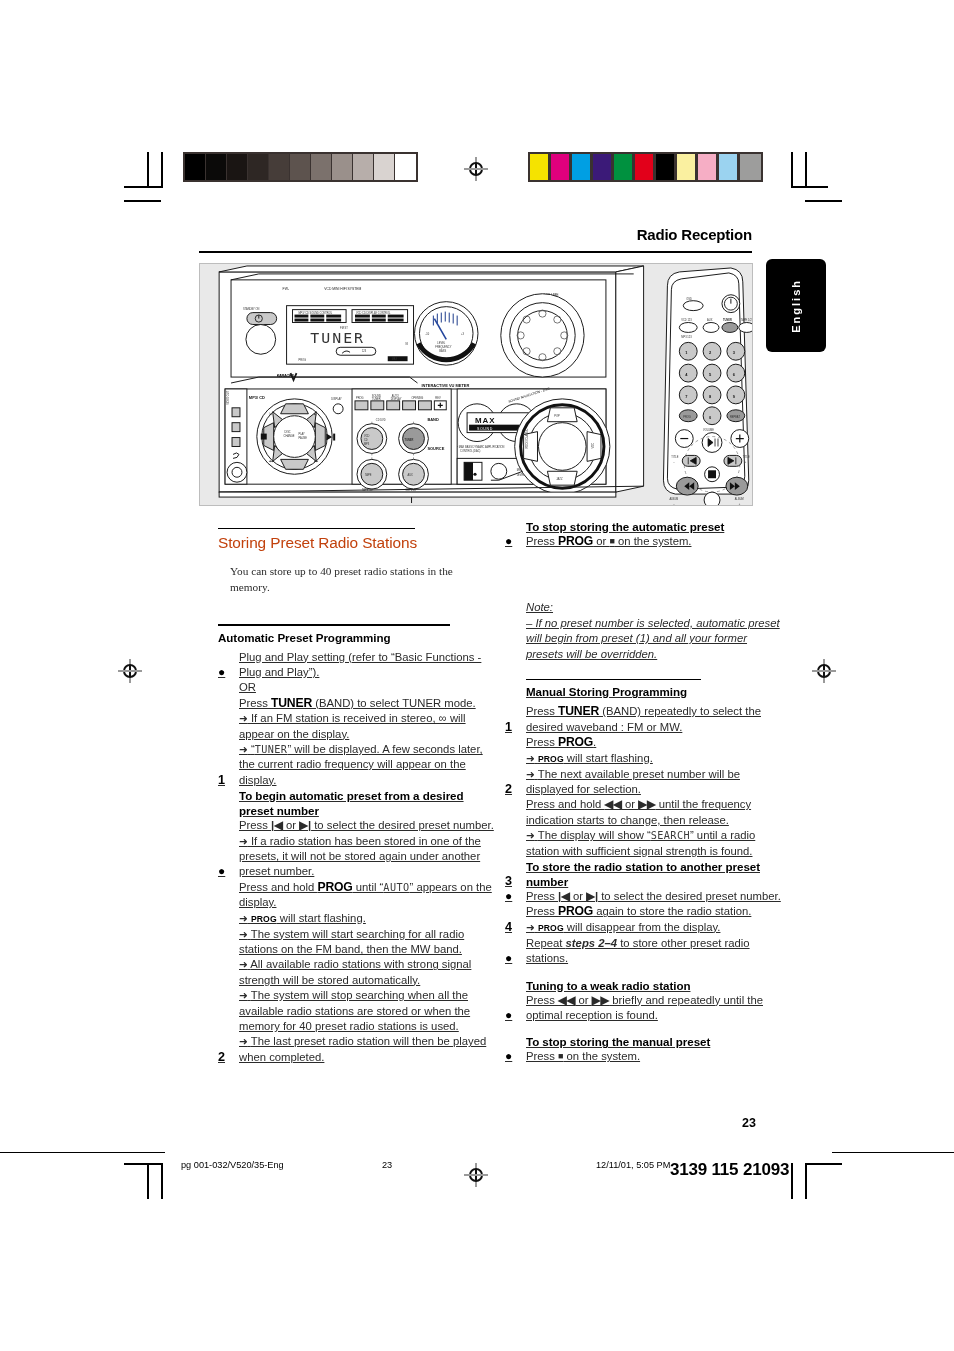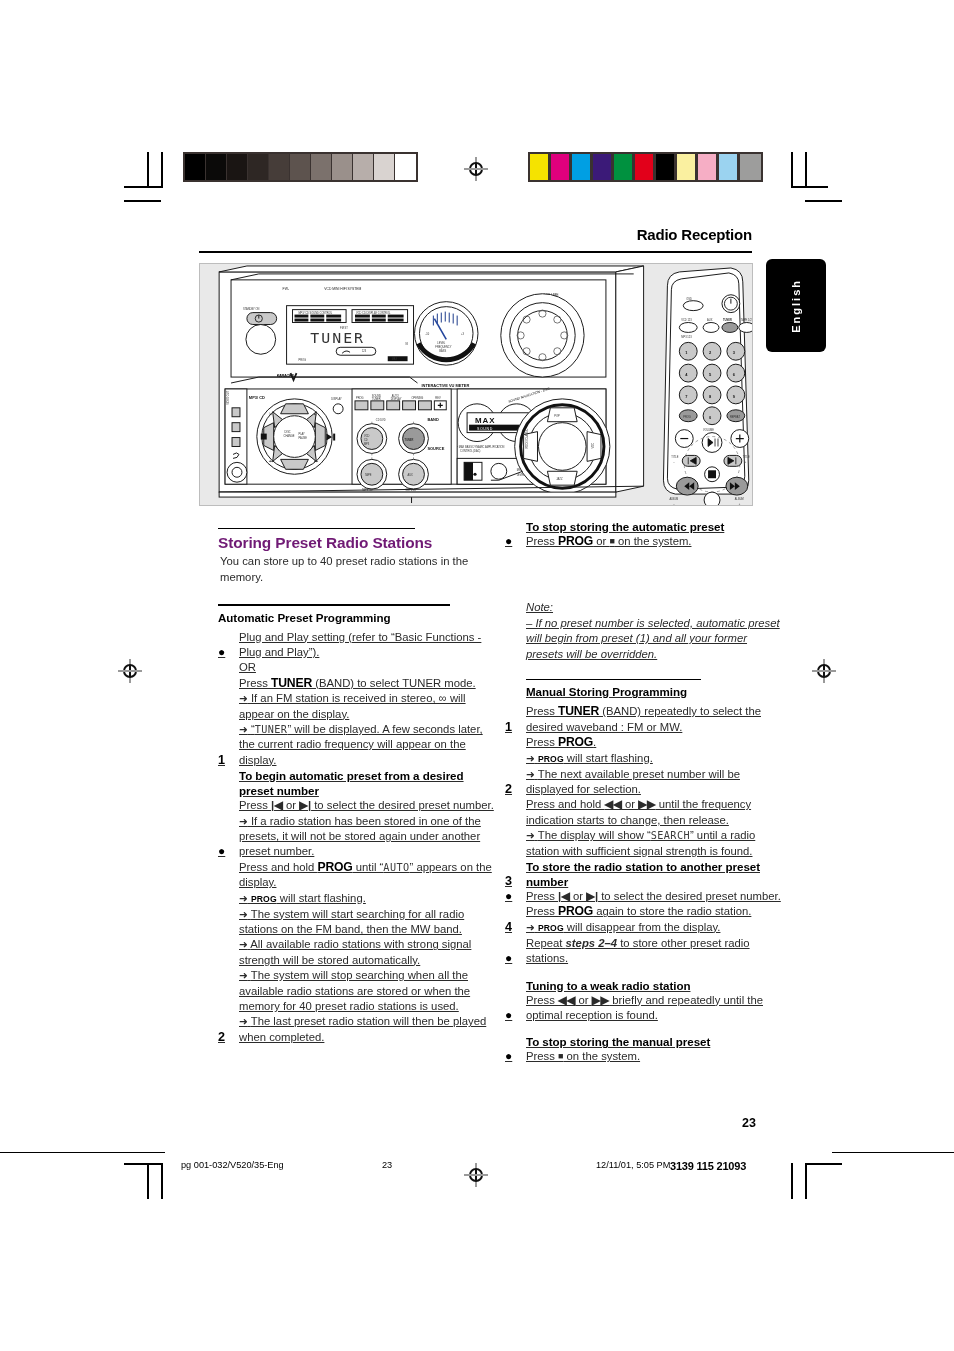--- a/index.html
+++ b/index.html
@@ -63,32 +63,32 @@
   }
   .illus svg { display:block; width:100%; height:100%; }
 
   
   .col { position:absolute; width:277px; font-size:11.3px; line-height:15.4px;
          color:#2b2b2b; }
   .col-left  { left:218px; top:522px; }
   .col-right { left:505px; top:519px; }
 
   h2.sec {
-    font-size:15.4px; font-weight:bold; color:#701a75; line-height:19px;
+    font-size:15.4px; font-weight:normal; color:#c2410c; line-height:19px;
     margin-bottom:1px; letter-spacing:-0.1px;
   }
   h3.sub {
     font-size:11.6px; font-weight:bold; color:#000; line-height:15px;
     letter-spacing:-0.05px;
   }
   .rule { height:1.4px; background:#000; margin:6px 0 4px 0; }
   .rule.short { width:197px; }
   .rule.wide { width:232px; }
   .rule.r2 { width:175px; }
-  .p { margin:2px; }
+  .p { margin:12px;font-family:Liberation Serif, serif; }
   .gap { height:11px; }
   .gap-sm { height:5px; }
 
   
   .li { display:flex; align-items:flex-end;text-decoration:underline; }
   .mk {
     width:21px; flex:0 0 21px; color:#000;
     font-size:12.6px; font-weight:bold; line-height:15.4px;
   }
   .mk.bullet { font-size:12px; }
@@ -115,21 +115,21 @@
     background:#000;
   }
   .footer-rule.r { left:832px; width:122px; }
   .footline {
     position:absolute; top:1160px; font-size:9.2px; color:#000;
     font-family:"Liberation Sans", sans-serif;
   }
   .f-file  { left:181px; }
   .f-page  { left:382px; }
   .f-date  { left:596px; }
-  .f-code  { left:670px; font-size:11px; font-weight:bold; letter-spacing:-0.2px; }
+  .f-code  { left:670px; font-size:17px; font-weight:bold; letter-spacing:-0.2px; }
 </style>
 </head>
 <body>
 
 <div class="crop" style="left:161px;top:152px;width:1.6px;height:36px;"></div>
 <div class="crop" style="left:124px;top:186px;width:37px;height:1.6px;"></div>
 <div class="crop" style="left:124px;top:200px;width:37px;height:1.6px;"></div>
 <div class="crop" style="left:147px;top:152px;width:1.6px;height:36px;"></div>
 
 <div class="crop" style="left:791px;top:152px;width:1.6px;height:36px;"></div>

